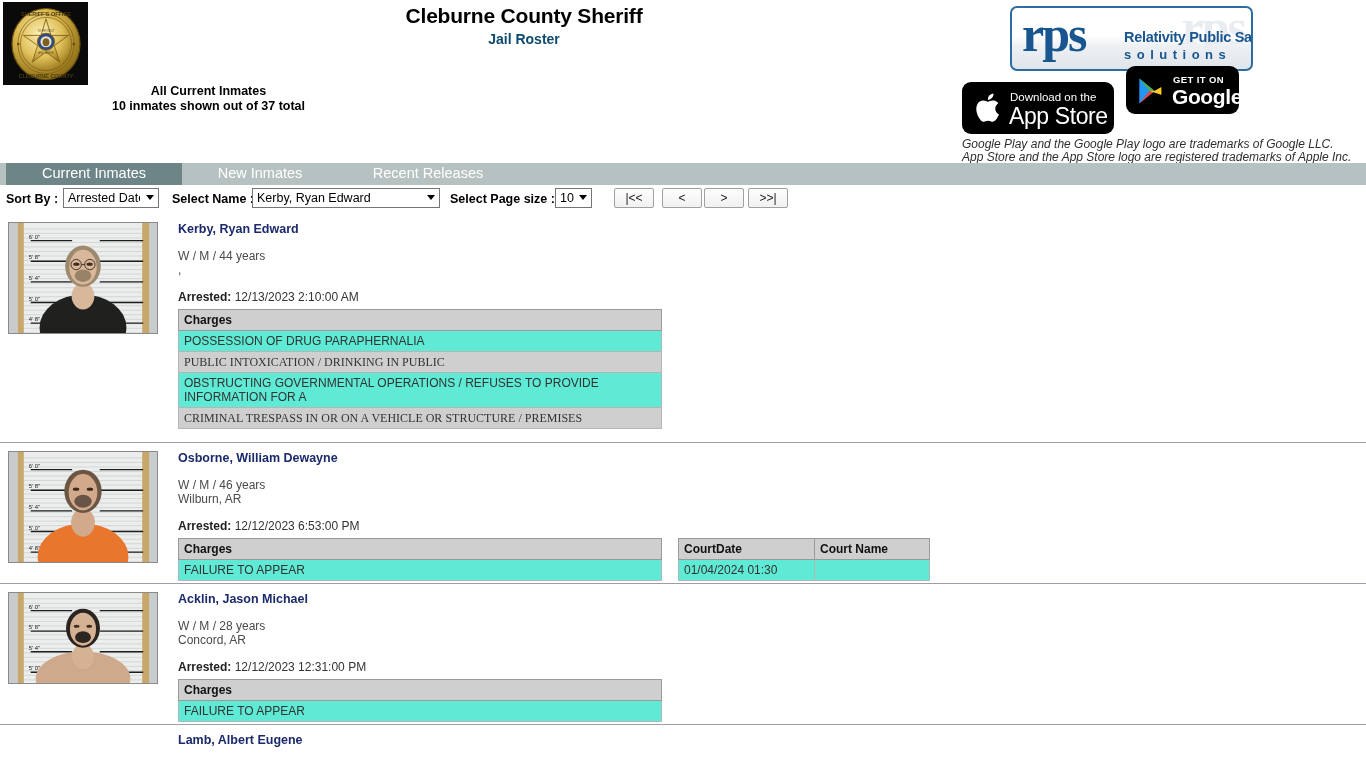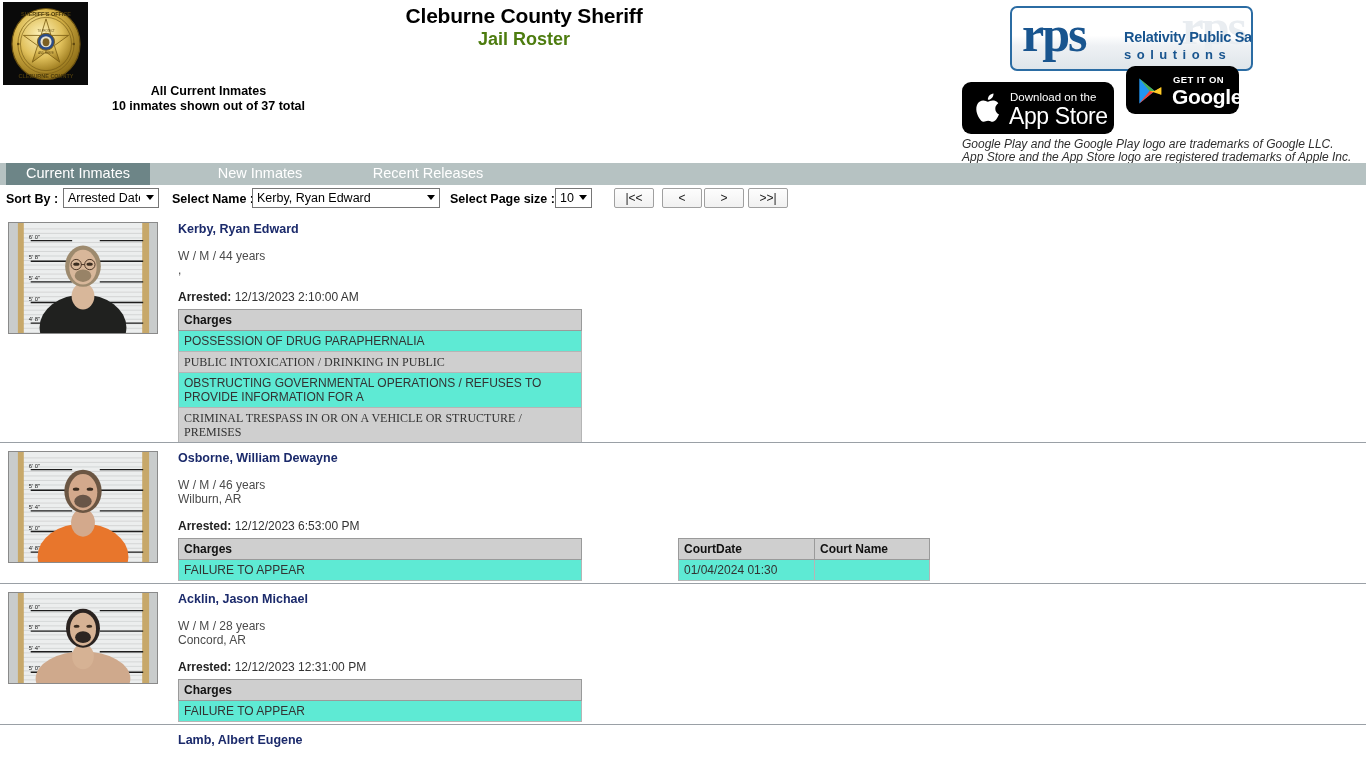--- a/index.html
+++ b/index.html
@@ -38,23 +38,23 @@
     text-align: center;
   }
   .title-main {
     font-size: 21px;
     font-weight: bold;
     color: #000000;
     line-height: 24px;
     letter-spacing: -0.2px;
   }
   .title-sub {
-    font-size: 18px;
-    font-weight: bold;
-    color: #4d7c0f;
+    font-size: 14px;
+    font-weight: bold;
+    color: #0c4a6e;
     line-height: 18px;
     margin-top: 2px;
   }
   .count-block {
     position: absolute;
     left: 56px; top: 84px;
     width: 305px;
     text-align: center;
     font-size: 12.5px;
     font-weight: bold;
@@ -167,21 +167,21 @@
     color: #ffffff;
     line-height: 21px;
     text-align: center;
     cursor: pointer;
     white-space: nowrap;
   }
   .tab.active {
     background: #6d8587;
     color: #ffffff;
   }
-  .tab-current { left: 6px; width: 144px; }
+  .tab-current { left: 6px; width: 176px; }
   .tab-new { left: 190px; width: 140px; }
   .tab-releases { left: 348px; width: 160px; }
 
   
   .toolbar {
     position: absolute;
     left: 0; top: 188px;
     width: 1202px; height: 24px;
     font-size: 12.5px;
     color: #000000;
@@ -304,21 +304,21 @@
     border: 1px solid #b5b5b5;
     font-size: 12px;
     color: #333333;
     text-align: left;
     padding: 3px 5px;
     line-height: 14px;
   }
   .tbl tr.alt td { background: #cfcfcf; font-family: Liberation Serif, serif; }
   .tbl tr.norm td { background: #5eead4; }
 
-  .charges-tbl { position: absolute; left: 0; top: 0; width: 404px; }
+  .charges-tbl { position: absolute; left: 0; top: 0; width: 484px; }
   .court-tbl { position: absolute; left: 500px; top: 0; width: 252px; }
   .court-tbl th:first-child, .court-tbl td:first-child { width: 136px; }
 </style>
 </head>
 <body>
 
 <div class="header">
 
   <div class="badge-wrap">
     <svg class="badge-star" viewBox="0 0 100 100">

